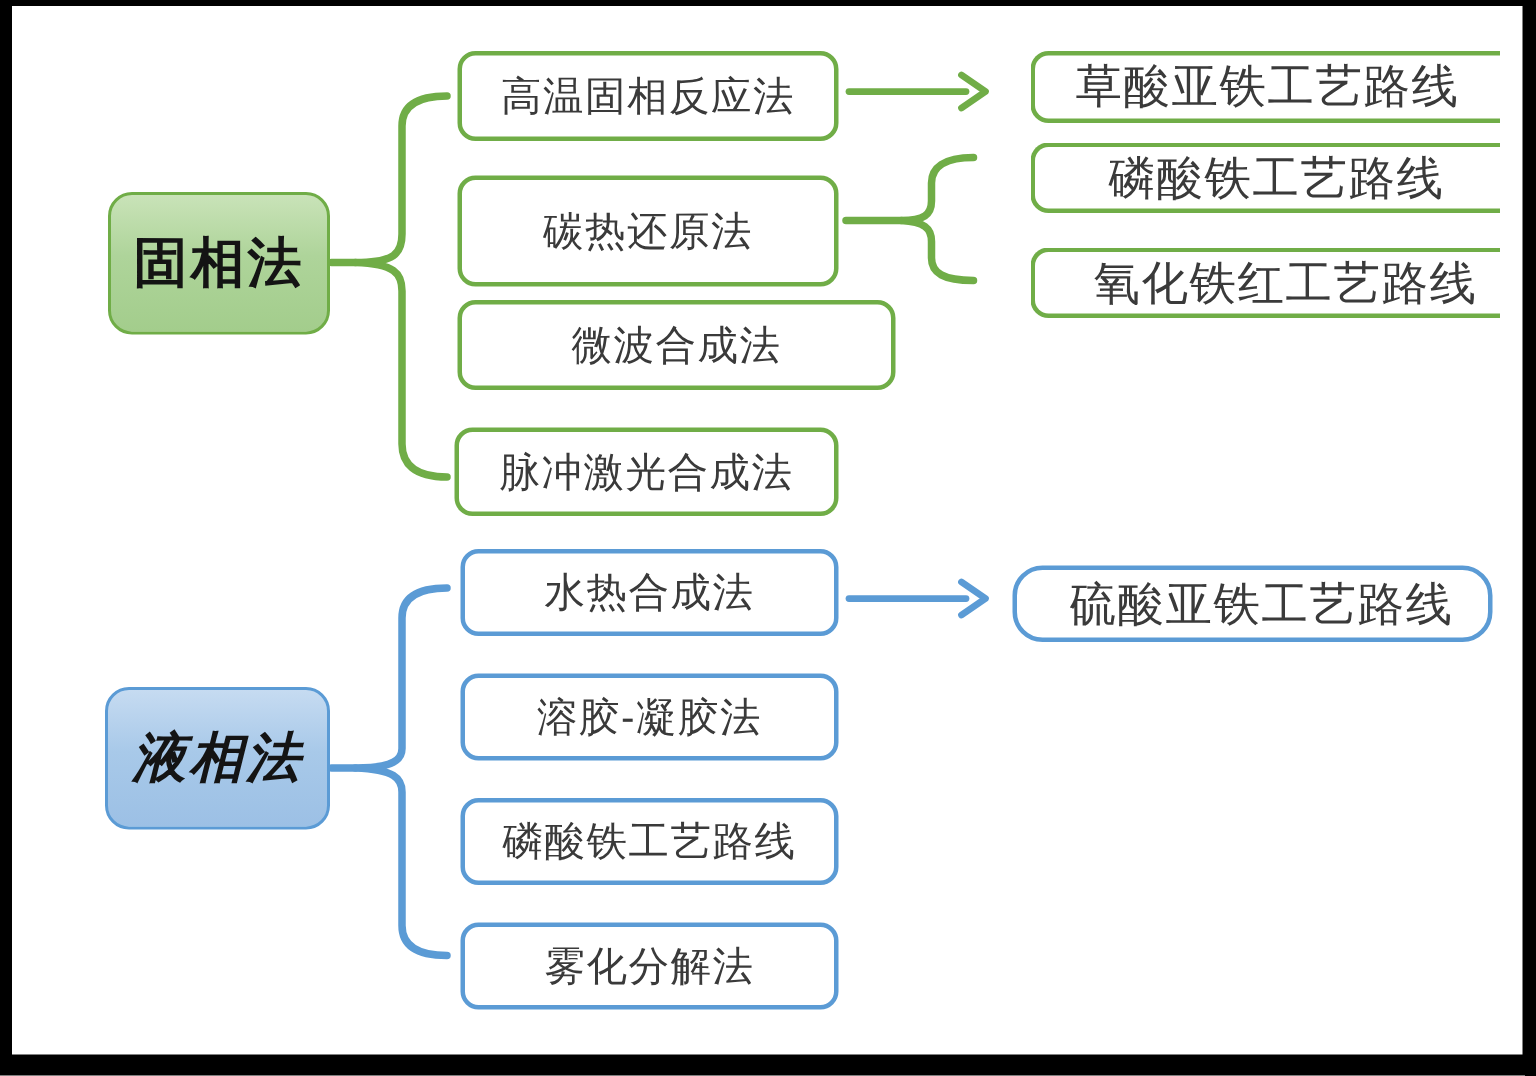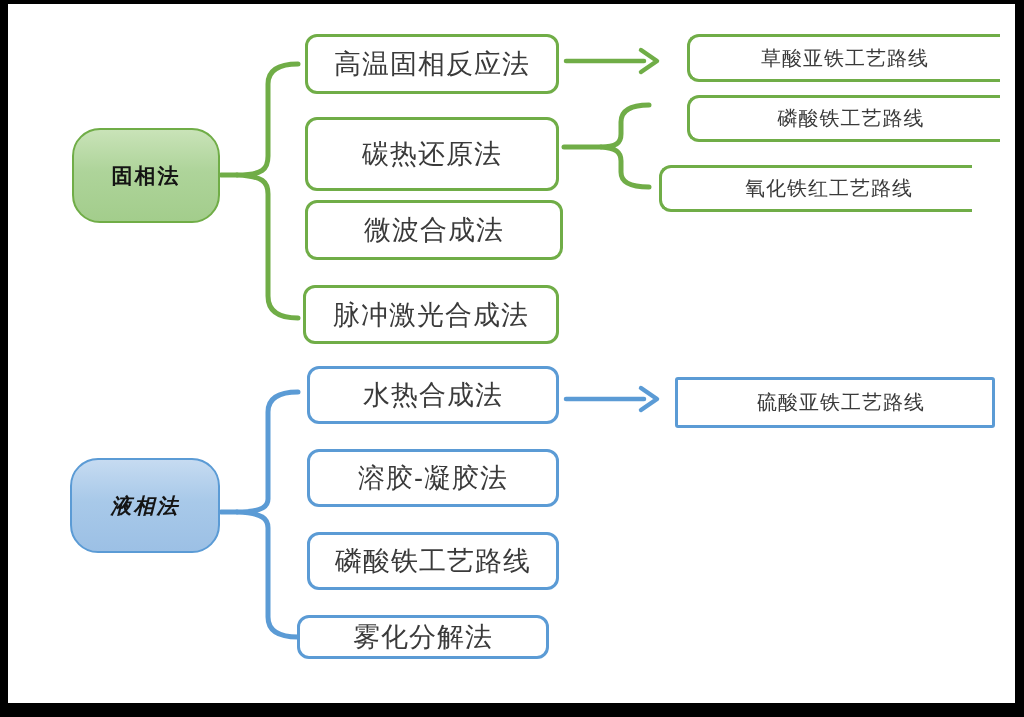--- a/index.html
+++ b/index.html
@@ -22,60 +22,60 @@
     pointer-events:none;
   }
   .box{
     position:absolute;box-sizing:border-box;
     display:flex;align-items:center;justify-content:center;
     text-align:center;color:#3a3a3a;
     letter-spacing:1px;
   }
   
   .root{
-    font-size:21px;font-weight:bold;color:#141414;
-    border-radius:28px;letter-spacing:2px;
+    font-size:36px;font-weight:bold;color:#141414;
+    border-radius:16px;letter-spacing:2px;
   }
   .root-solid{
     left:72px;top:128px;width:148px;height:95px;
     border:2.5px solid var(--c-green,#70AD47);
     background:linear-gradient(180deg,#C9E3B8 0%,#AED49A 45%,#A3CD8C 100%);
   }
   .root-liquid{
     left:70px;top:458px;width:150px;height:95px;
     border:2.5px solid var(--c-blue,#5B9BD5);
     background:linear-gradient(180deg,#C6DBF1 0%,#A8C9E9 45%,#9CC0E5 100%);
     font-style:italic;
   }
   
   .method{font-size:27px;background:#fff;border-radius:12px;}
   .method.green{border:3px solid var(--c-green,#70AD47);}
   .method.blue{border:3px solid var(--c-blue,#5B9BD5);}
   .m-s1{left:305px;top:34px;width:254px;height:60px;}
   .m-s2{left:305px;top:117px;width:254px;height:74px;}
-  .m-s3{left:305px;top:200px;width:258px;height:60px;}
+  .m-s3{left:305px;top:200px;width:292px;height:60px;}
   .m-s4{left:303px;top:285px;width:256px;height:59px;}
   .m-l1{left:307px;top:366px;width:252px;height:58px;}
   .m-l2{left:307px;top:449px;width:252px;height:58px;}
   .m-l3{left:307px;top:532px;width:252px;height:58px;}
-  .m-l4{left:297px;top:615px;width:252px;height:44px;}
+  .m-l4{left:307px;top:615px;width:252px;height:58px;}
   
-  .route{font-size:20px;background:#fff;}
+  .route{font-size:31px;background:#fff;}
   .route.green{
     border:3px solid var(--c-green,#70AD47);
     border-right:none;border-radius:12px 0 0 12px;
   }
   .route.blue{
     border:3px solid var(--c-blue,#5B9BD5);
-    border-radius:3px;
+    border-radius:20px;
     padding-left:12px;
   }
   .r-s1{left:687px;top:34px;width:313px;height:48px;}
   .r-s2{left:687px;top:95px;width:313px;height:47px;padding-left:12px;}
-  .r-s3{left:659px;top:165px;width:313px;height:47px;padding-left:24px;}
+  .r-s3{left:687px;top:165px;width:313px;height:47px;padding-left:24px;}
   .r-l1{left:675px;top:377px;width:320px;height:51px;}
   
   .stroke-green{stroke:var(--c-green,#70AD47);fill:none;}
   .stroke-blue{stroke:var(--c-blue,#5B9BD5);fill:none;}
 </style>
 </head>
 <body>
 
 <div class="frame">
   <div class="canvas"></div>

